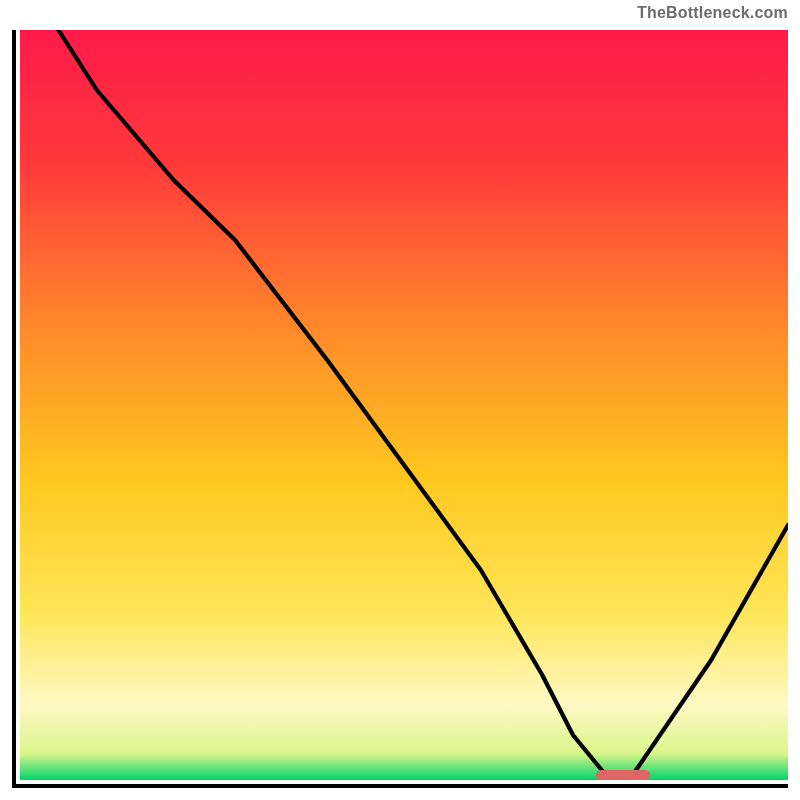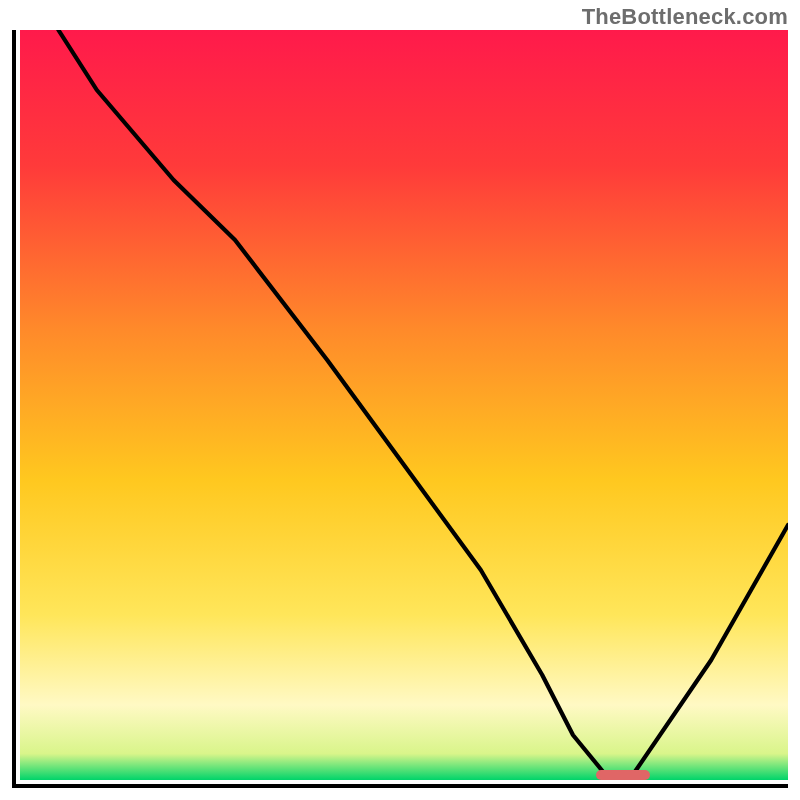--- a/index.html
+++ b/index.html
@@ -33,21 +33,21 @@
     position: absolute;
     left: 0;
     top: 0;
     width: 100%;
     height: 100%;
   }
   .watermark {
     position: absolute;
     top: 4px;
     right: 12px;
-    font-size: 22px;
+    font-size: 16px;
     font-weight: 600;
     color: #6d6d6d;
     letter-spacing: 0.2px;
   }
   .marker {
     position: absolute;
     background: #e06666;
     border-radius: 999px;
   }
 </style>

